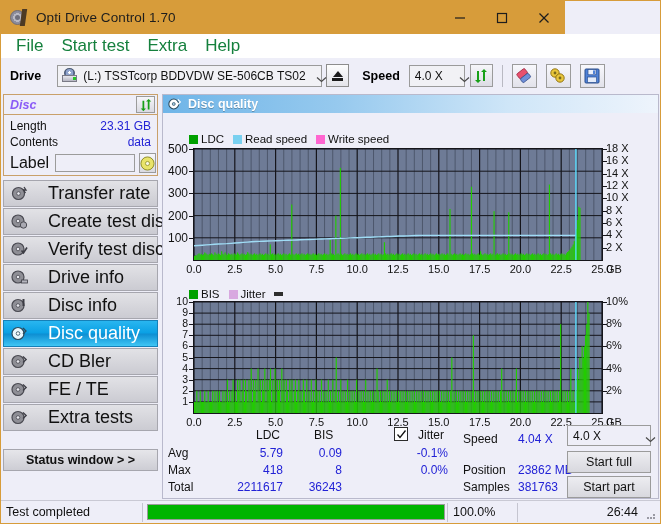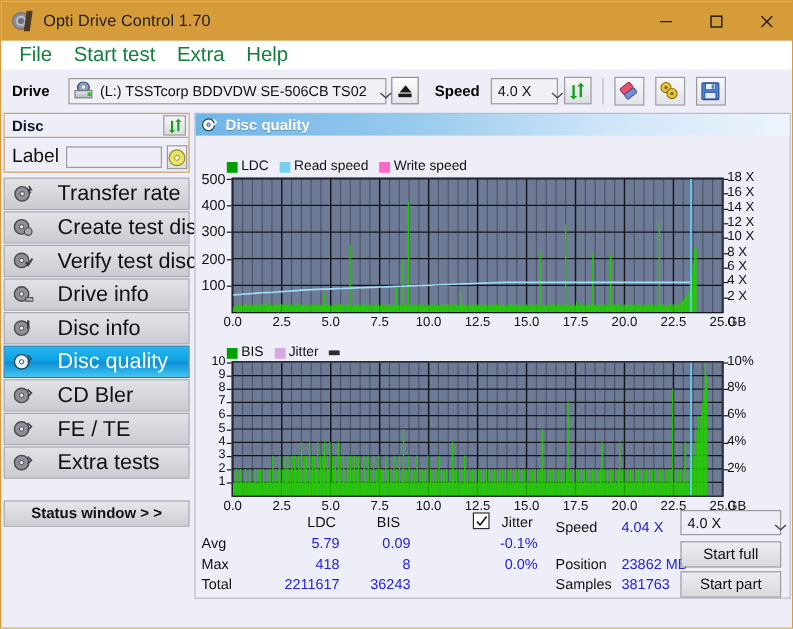--- a/index.html
+++ b/index.html
@@ -14,21 +14,21 @@
     position: relative;
     width: 661px; height: 524px;
     border: 1px solid #d79c3a;
     background: #eeeef8;
     overflow: hidden;
   }
 
   
   #titlebar {
     position: absolute; left: 0; top: 0;
-    width: 659px; height: 33px;
+    width: 564px; height: 33px;
     background: #d79c3a;
     display: flex; align-items: center;
   }
   #title-icon {
     width: 18px; height: 18px; margin-left: 9px; margin-right: 8px;
     position: relative; flex: 0 0 auto;
   }
   #title-icon .disc {
     position: absolute; left: 0; top: 1px;
     width: 15px; height: 15px; border-radius: 50%;
@@ -142,21 +142,21 @@
   }
   #disc-panel {
     width: 155px; border: 1px solid #c9a06a; background: #eeeef8;
   }
   #disc-head {
     height: 20px; display: flex; align-items: center;
     border-bottom: 1px solid #c9a06a;
     background: #eeeef8;
   }
   #disc-head-title {
-    font-size: 12.5px; font-weight: bold; color: #0f172a; margin-left: 6px;
+    font-size: 12.5px; font-weight: bold; color: #8b5cf6; margin-left: 6px; font-style: italic;
   }
   #disc-refresh-btn {
     margin-left: auto; margin-right: 2px;
     width: 19px; height: 17px;
     background: linear-gradient(#f6f6fa,#dadae2);
     border: 1px solid #9b9b9b;
     display: flex; align-items: center; justify-content: center;
   }
   .disc-row {
     display: flex; align-items: center; height: 16px; padding: 0 6px; font-size: 12px;
@@ -398,20 +398,28 @@
         <div id="disc-head-title">Disc</div>
         <div id="disc-refresh-btn">
           <svg width="14" height="14" viewBox="0 0 16 16">
             <path d="M4 3 L4 12 L2 12 L5 15 L8 12 L6 12 L6 3 Z" fill="#17a017"></path>
             <path d="M12 13 L12 4 L14 4 L11 1 L8 4 L10 4 L10 13 Z" fill="#17a017"></path>
           </svg>
         </div>
       </div>
 
       <div style="height:3px"></div>
+      <div class="disc-row">
+        <span class="disc-key">Length</span>
+        <span class="disc-val">23.31 GB</span>
+      </div>
+      <div class="disc-row">
+        <span class="disc-key">Contents</span>
+        <span class="disc-val">data</span>
+      </div>
 
       <div id="label-row">
         <span id="label-key">Label</span>
         <input id="label-input" type="text" value="" placeholder="" style="">
         <div id="label-btn">
           <svg width="15" height="15" viewBox="0 0 16 16">
             <circle cx="8" cy="8" r="7" fill="#e9e46a" stroke="#8c8a22" stroke-width="1"></circle>
             <circle cx="8" cy="8" r="2.2" fill="#f7f7e4" stroke="#8c8a22" stroke-width="0.8"></circle>
           </svg>
         </div>
@@ -1531,14 +1539,33 @@
       </div>
       <div class="act-btn" style="left:404px; top:26px;">
         <span>Start full</span>
       </div>
       <div class="act-btn" style="left:404px; top:51px;">
         <span>Start part</span>
       </div>
     </div>
   </div>
 
+  <div id="statusbar">
+    <div id="status-text">Test completed</div>
+    <div class="sb-sep" style="left:141px;"></div>
+    <div id="progress-outer">
+      <div id="progress-fill" style="width: 100%; background: rgb(0, 180, 0);"></div>
+    </div>
+    <div class="sb-sep" style="left:446px;"></div>
+    <div id="progress-pct">100.0%</div>
+    <div class="sb-sep" style="left:516px;"></div>
+    <div id="elapsed">26:44</div>
+    <svg id="grip" viewBox="0 0 12 12">
+      <g fill="#9a9aa4">
+        <rect x="8" y="8" width="2" height="2"></rect>
+          <rect x="5" y="8" width="2" height="2"></rect>
+        <rect x="8" y="5" width="2" height="2"></rect>
+          <rect x="2" y="8" width="2" height="2"></rect>
+      </g>
+    </svg>
+  </div>
 
 </div>
 
 </body></html>

